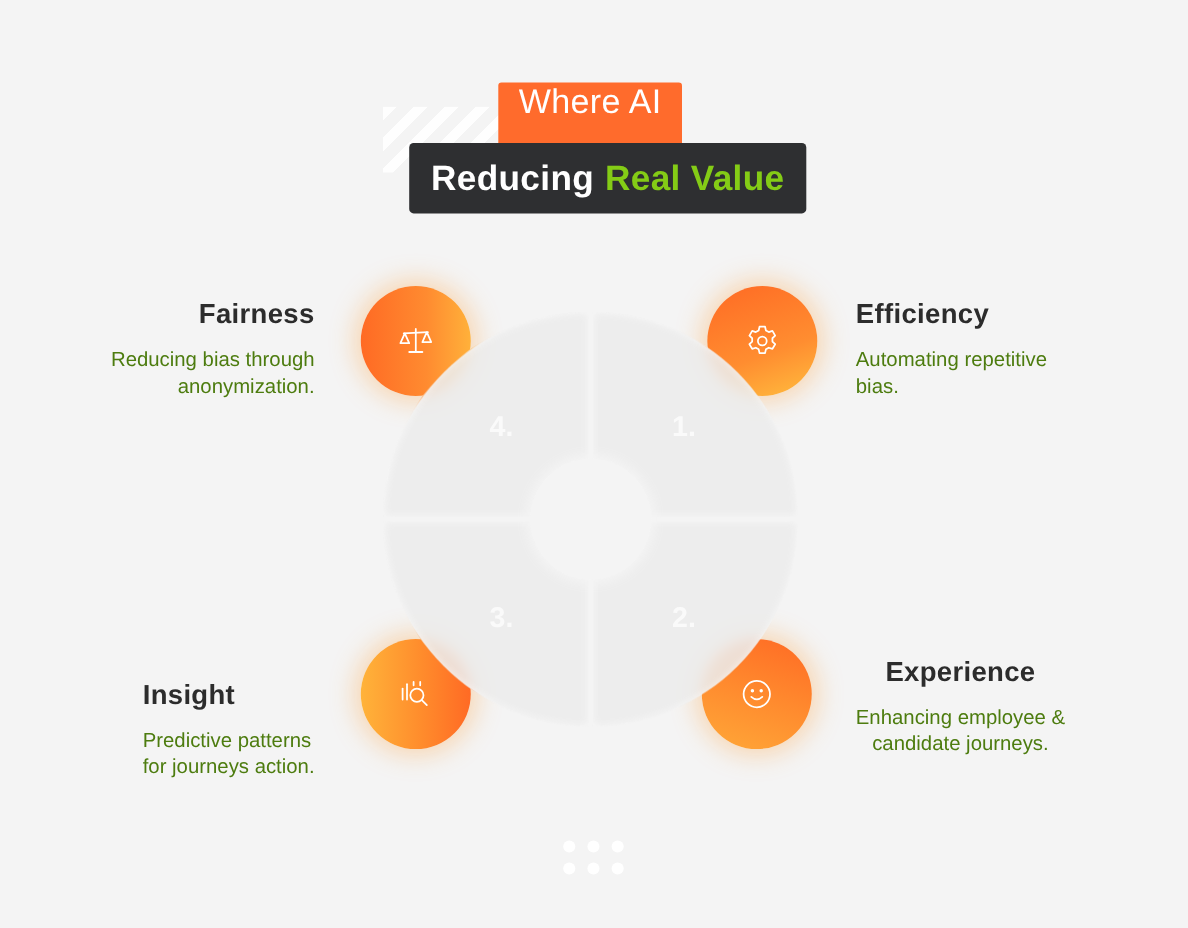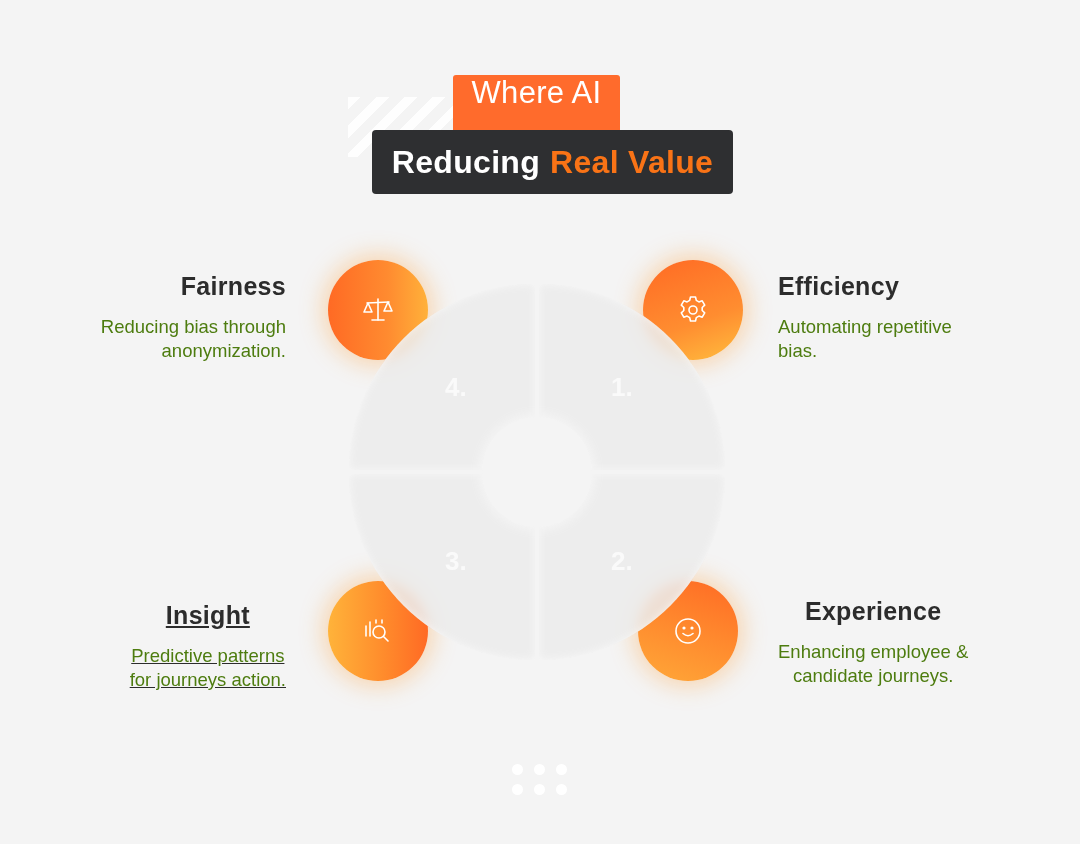--- a/index.html
+++ b/index.html
@@ -21,21 +21,21 @@
     display: flex; justify-content: center;
     letter-spacing: 0.3px;
   }
   .title-bottom {
     position: absolute; left: 372px; top: 130px; width: 361px; height: 64px;
     background: #2e2f31; border-radius: 4px;
     color: #fff; font-weight: bold; font-size: 32px;
     display: flex; align-items: center; justify-content: center;
     letter-spacing: 0.3px;
   }
-  .title-bottom .accent { color: #f97316; margin-left: 10px; }
+  .title-bottom .accent { color: #84cc16; margin-left: 10px; }
 
   .circle {
     position: absolute; width: 100px; height: 100px; border-radius: 50%;
     display: flex; align-items: center; justify-content: center;
     box-shadow: 0 0 22px 6px rgba(255,160,60,0.35);
   }
   .c-fair { left: 328px; top: 260px; background: linear-gradient(90deg, #ff6a24 0%, #ff8b30 60%, #ffb13a 100%); }
   .c-eff  { left: 643px; top: 260px; background: linear-gradient(160deg, #ff6a24 0%, #ff8d30 60%, #ffbd3e 100%); }
   .c-ins  { left: 328px; top: 581px; background: linear-gradient(90deg, #ffb33a 0%, #ff8c2c 55%, #ff6a24 100%); }
   .c-exp  { left: 638px; top: 581px; background: linear-gradient(200deg, #ff6a24 0%, #ff8a2e 50%, #ffa838 100%); }
@@ -66,21 +66,21 @@
   .n1 { left: 262px; top: 88px; }
   .n2 { left: 262px; top: 262px; }
   .n3 { left: 96px;  top: 262px; }
   .n4 { left: 96px;  top: 88px; }
 
   .block { position: absolute; color: #2c2c2c; }
   .block h2 { margin: 0; font-size: 25px; font-weight: bold; letter-spacing: 0.3px; }
   .block p { margin: 14px 0 0 0; font-size: 18.5px; line-height: 24px; color: #4d7c0f; }
   .b-fair { right: 794px; top: 272px; text-align: right; }
   .b-eff  { left: 778px; top: 272px; text-align: left; }
-  .b-ins  { right: 794px; top: 601px; text-align: center; text-decoration: underline; }
+  .b-ins  { right: 794px; top: 618px; text-align: left; }
   .b-exp  { left: 778px; top: 597px; text-align: center; }
 
   .dots {
     position: absolute; left: 512px; top: 764px; width: 56px; height: 32px;
     display: grid; grid-template-columns: repeat(3, 12px); grid-template-rows: repeat(2, 12px);
     column-gap: 10px; row-gap: 8px;
   }
   .dot { width: 11px; height: 11px; border-radius: 50%; background: #ffffff; }
 </style>
 </head>

